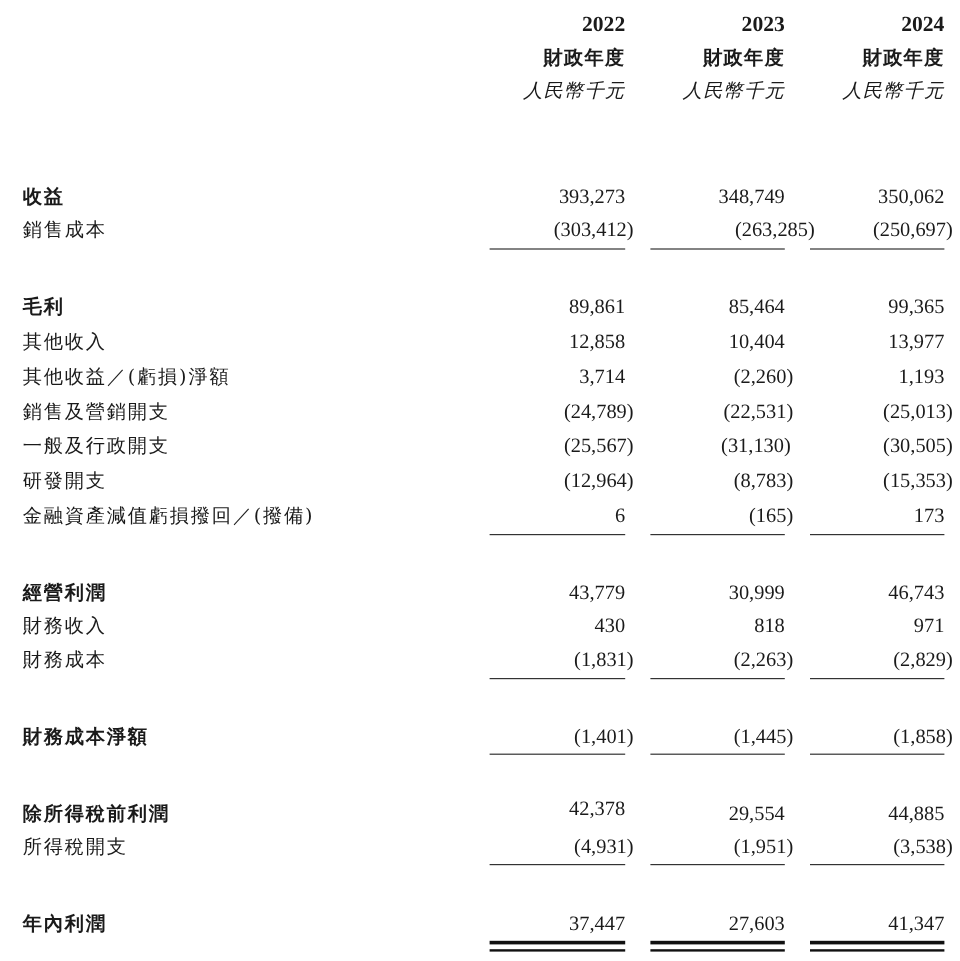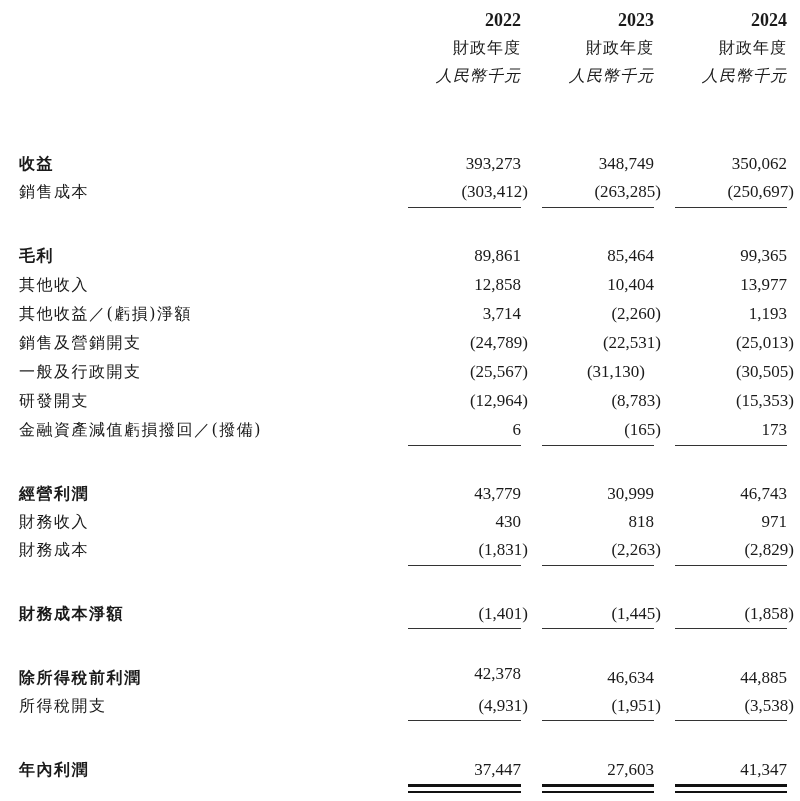--- a/index.html
+++ b/index.html
@@ -1,20 +1,20 @@
 <!DOCTYPE html>
 <html><head>
 <meta charset="utf-8">
 <style>
   html, body { margin:0; padding:0; background:#ffffff; }
   body { width:800px; height:801px; position:relative; overflow:hidden;
          font-family: "DejaVu Serif", "Liberation Serif", serif; color:#1a1a1a; }
   .hdr { position:absolute; font-size:17px; line-height:20px; text-align:left; white-space:nowrap; }
   .hdr.year { font-family:"Liberation Serif", serif; font-weight:bold; font-size:18px; }
-  .hdr.fy { font-weight:normal; font-size:16px; letter-spacing:1px; }
+  .hdr.fy { font-weight:bold; font-size:16px; letter-spacing:1px; }
   .hdr.unit { font-style:italic; font-size:16px; letter-spacing:1px; }
   .label { position:absolute; left:19px; font-size:16px; line-height:20px; letter-spacing:1.5px; white-space:nowrap; }
   .label.bold { font-weight:bold; }
   .num { position:absolute; font-family:"Liberation Serif", serif; font-size:17px; line-height:20px; white-space:nowrap; text-align:right; }
   .rule { position:absolute; height:1px; background:#333; }
   .rule.thick { height:3px; background:#111; }
   .c1 { right:279px; } .c2 { right:146px; } .c3 { right:13px; }
   .r1 { left:408px; width:113px; } .r2 { left:542px; width:112px; } .r3 { left:675px; width:112px; }
 </style>
 </head>
@@ -41,21 +41,21 @@
   <div>
     <div class="label bold" style="top:154px">收益</div>
     <div class="num c1" style="top:154px">393,273</div>
     <div class="num c2" style="top:154px">348,749</div>
     <div class="num c3" style="top:154px">350,062</div>
   </div>
 
   <div>
     <div class="label" style="top:182px">銷售成本</div>
     <div class="num" style="top:182px; right:272px">(303,412)</div>
-    <div class="num" style="top:182px; right:139px">(263,285)</div>
+    <div class="num" style="top:182px; right:121px">(263,285)</div>
     <div class="num" style="top:182px; right:6px">(250,697)</div>
   </div>
   <div class="rule r1" style="top:207px"></div>
   <div class="rule r2" style="top:207px"></div>
   <div class="rule r3" style="top:207px"></div>
 
   <div>
     <div class="label bold" style="top:246px">毛利</div>
     <div class="num c1" style="top:246px">89,861</div>
     <div class="num c2" style="top:246px">85,464</div>
@@ -79,21 +79,21 @@
   <div>
     <div class="label" style="top:333px">銷售及營銷開支</div>
     <div class="num" style="top:333px; right:272px">(24,789)</div>
     <div class="num" style="top:333px; right:139px">(22,531)</div>
     <div class="num" style="top:333px; right:6px">(25,013)</div>
   </div>
 
   <div>
     <div class="label" style="top:362px">一般及行政開支</div>
     <div class="num" style="top:362px; right:272px">(25,567)</div>
-    <div class="num" style="top:362px; right:155px">(31,130)</div>
+    <div class="num" style="top:362px; right:141px">(31,130)</div>
     <div class="num" style="top:362px; right:6px">(30,505)</div>
   </div>
 
   <div>
     <div class="label" style="top:391px">研發開支</div>
     <div class="num" style="top:391px; right:272px">(12,964)</div>
     <div class="num" style="top:391px; right:139px">(8,783)</div>
     <div class="num" style="top:391px; right:6px">(15,353)</div>
   </div>
 
@@ -137,21 +137,21 @@
     <div class="num" style="top:604px; right:139px">(1,445)</div>
     <div class="num" style="top:604px; right:6px">(1,858)</div>
   </div>
   <div class="rule r1" style="top:628px"></div>
   <div class="rule r2" style="top:628px"></div>
   <div class="rule r3" style="top:628px"></div>
 
   <div>
     <div class="label bold" style="top:668px">除所得稅前利潤</div>
     <div class="num c1" style="top:664px">42,378</div>
-    <div class="num c2" style="top:668px">46,634</div>
+    <div class="num c2" style="top:668px">29,554</div>
     <div class="num c3" style="top:668px">44,885</div>
   </div>
 
   <div>
     <div class="label" style="top:696px">所得稅開支</div>
     <div class="num" style="top:696px; right:272px">(4,931)</div>
     <div class="num" style="top:696px; right:139px">(1,951)</div>
     <div class="num" style="top:696px; right:6px">(3,538)</div>
   </div>
   <div class="rule r1" style="top:720px"></div>

